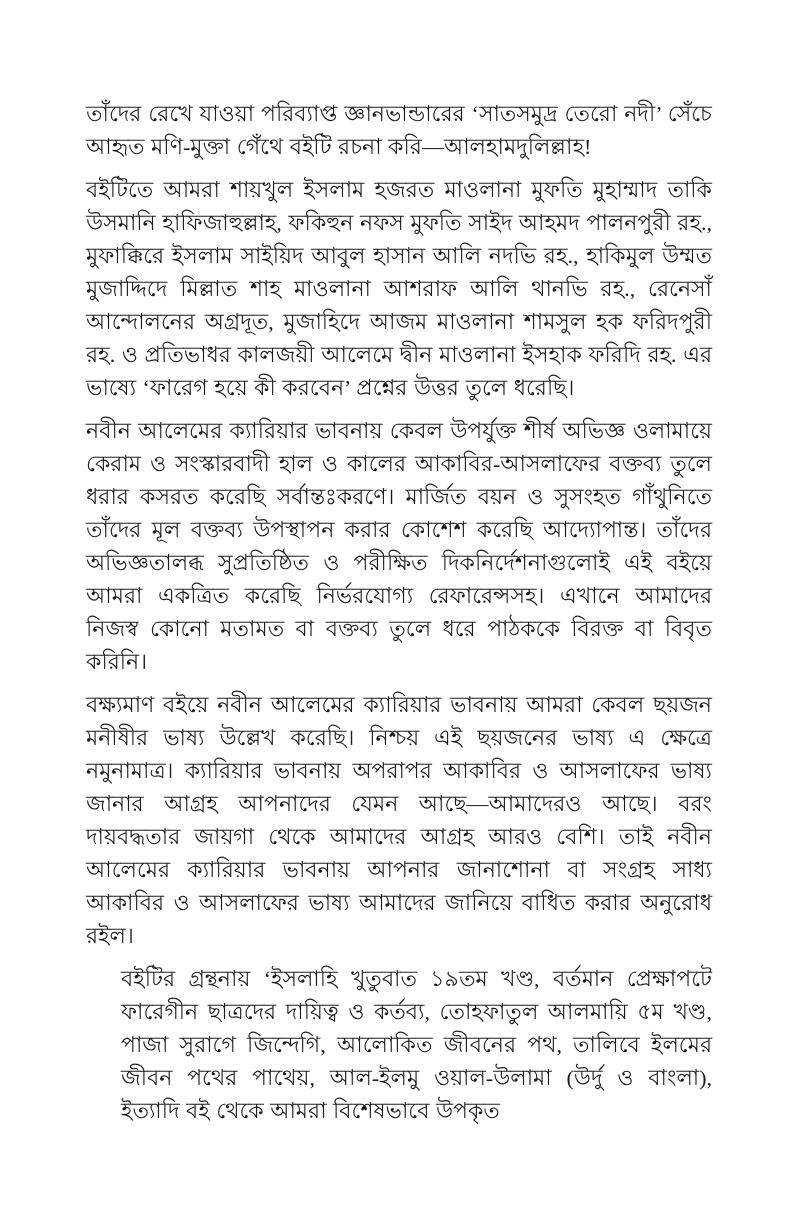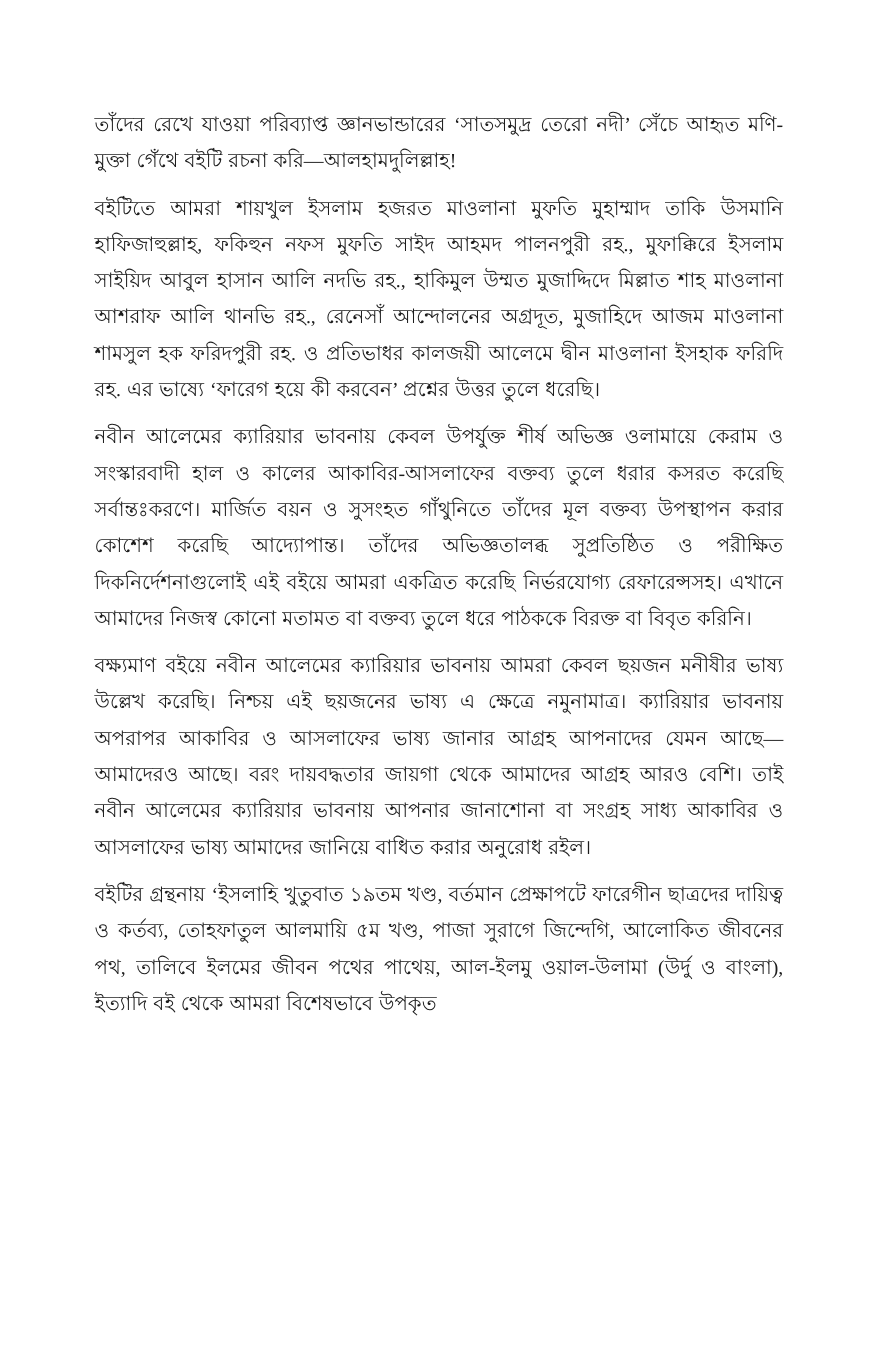--- a/index.html
+++ b/index.html
@@ -15,31 +15,32 @@
   }
   .page {
     box-sizing: border-box;
     width: 792px;
     height: 1224px;
     background: #ffffff;
     padding: 97px 80px 0 86px;
   }
   .page p {
     font-family: "Liberation Serif", "DejaVu Serif", serif;
-    font-size: 18px;
+    font-size: 22px;
     line-height: 33px;
     color: #1c1c1c;
     text-align: justify;
     text-justify: inter-word;
     margin: 0 0 10px 0;
     word-spacing: 1px;
     -webkit-font-smoothing: antialiased;
   }
   .page p:last-child {
     margin-bottom: 0;
+    margin-left: 35px;
   }
 </style>
 </head>
 <body>
 
 <div class="page">
   <p>তাঁদের রেখে যাওয়া পরিব্যাপ্ত জ্ঞানভান্ডারের ‘সাতসমুদ্র তেরো নদী’ সেঁচে আহৃত মণি-মুক্তা গেঁথে বইটি রচনা করি—আলহামদুলিল্লাহ!</p>
   <p>বইটিতে আমরা শায়খুল ইসলাম হজরত মাওলানা মুফতি মুহাম্মাদ তাকি উসমানি হাফিজাহুল্লাহ, ফকিহুন নফস মুফতি সাইদ আহমদ পালনপুরী রহ., মুফাক্কিরে ইসলাম সাইয়িদ আবুল হাসান আলি নদভি রহ., হাকিমুল উম্মত মুজাদ্দিদে মিল্লাত শাহ মাওলানা আশরাফ আলি থানভি রহ., রেনেসাঁ আন্দোলনের অগ্রদূত, মুজাহিদে আজম মাওলানা শামসুল হক ফরিদপুরী রহ. ও প্রতিভাধর কালজয়ী আলেমে দ্বীন মাওলানা ইসহাক ফরিদি রহ. এর ভাষ্যে ‘ফারেগ হয়ে কী করবেন’ প্রশ্নের উত্তর তুলে ধরেছি।</p>
   <p>নবীন আলেমের ক্যারিয়ার ভাবনায় কেবল উপর্যুক্ত শীর্ষ অভিজ্ঞ ওলামায়ে কেরাম ও সংস্কারবাদী হাল ও কালের আকাবির-আসলাফের বক্তব্য তুলে ধরার কসরত করেছি সর্বান্তঃকরণে। মার্জিত বয়ন ও সুসংহত গাঁথুনিতে তাঁদের মূল বক্তব্য উপস্থাপন করার কোশেশ করেছি আদ্যোপান্ত। তাঁদের অভিজ্ঞতালব্ধ সুপ্রতিষ্ঠিত ও পরীক্ষিত দিকনির্দেশনাগুলোই এই বইয়ে আমরা একত্রিত করেছি নির্ভরযোগ্য রেফারেন্সসহ। এখানে আমাদের নিজস্ব কোনো মতামত বা বক্তব্য তুলে ধরে পাঠককে বিরক্ত বা বিবৃত করিনি।</p>
   <p>বক্ষ্যমাণ বইয়ে নবীন আলেমের ক্যারিয়ার ভাবনায় আমরা কেবল ছয়জন মনীষীর ভাষ্য উল্লেখ করেছি। নিশ্চয় এই ছয়জনের ভাষ্য এ ক্ষেত্রে নমুনামাত্র। ক্যারিয়ার ভাবনায় অপরাপর আকাবির ও আসলাফের ভাষ্য জানার আগ্রহ আপনাদের যেমন আছে—আমাদেরও আছে। বরং দায়বদ্ধতার জায়গা থেকে আমাদের আগ্রহ আরও বেশি। তাই নবীন আলেমের ক্যারিয়ার ভাবনায় আপনার জানাশোনা বা সংগ্রহ সাধ্য আকাবির ও আসলাফের ভাষ্য আমাদের জানিয়ে বাধিত করার অনুরোধ রইল।</p>

